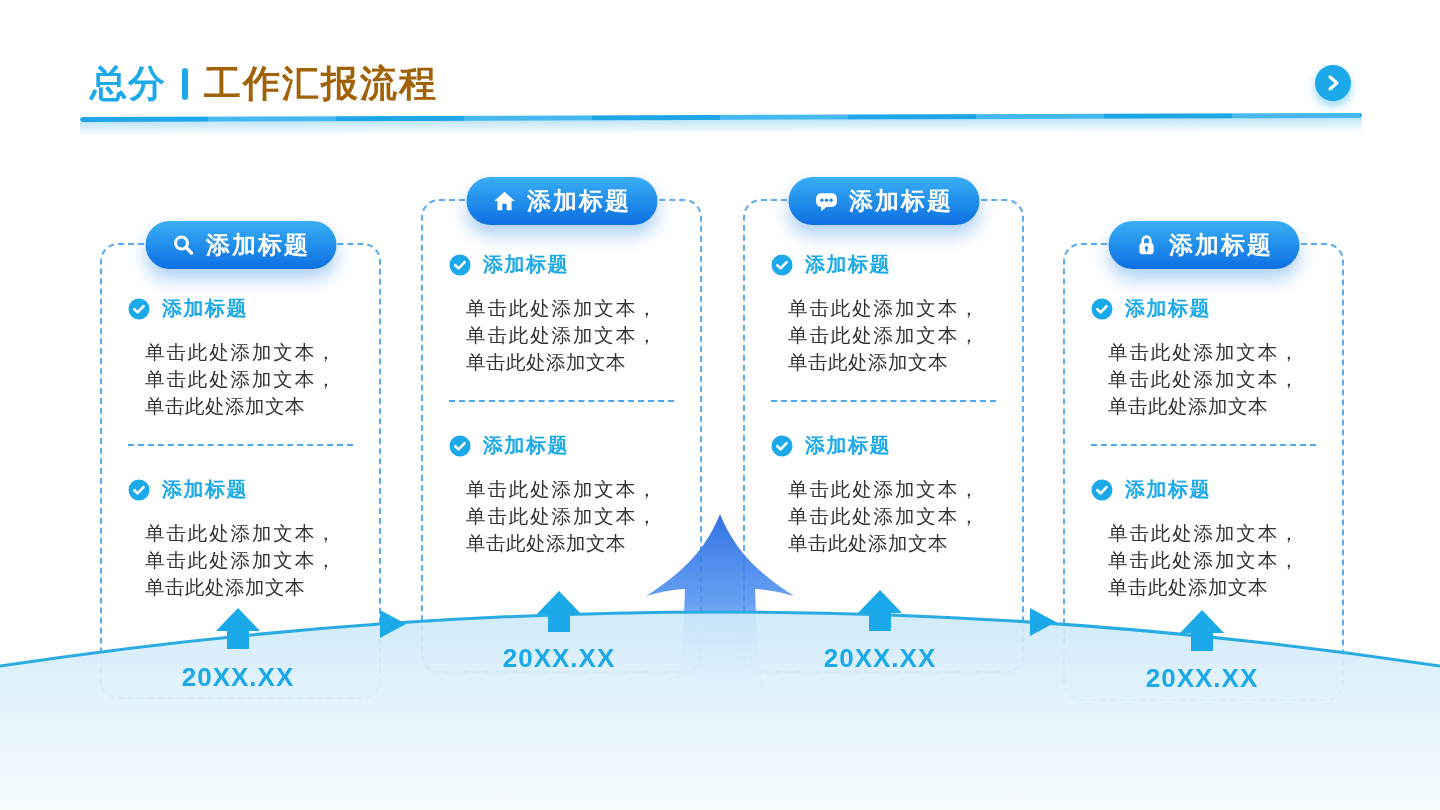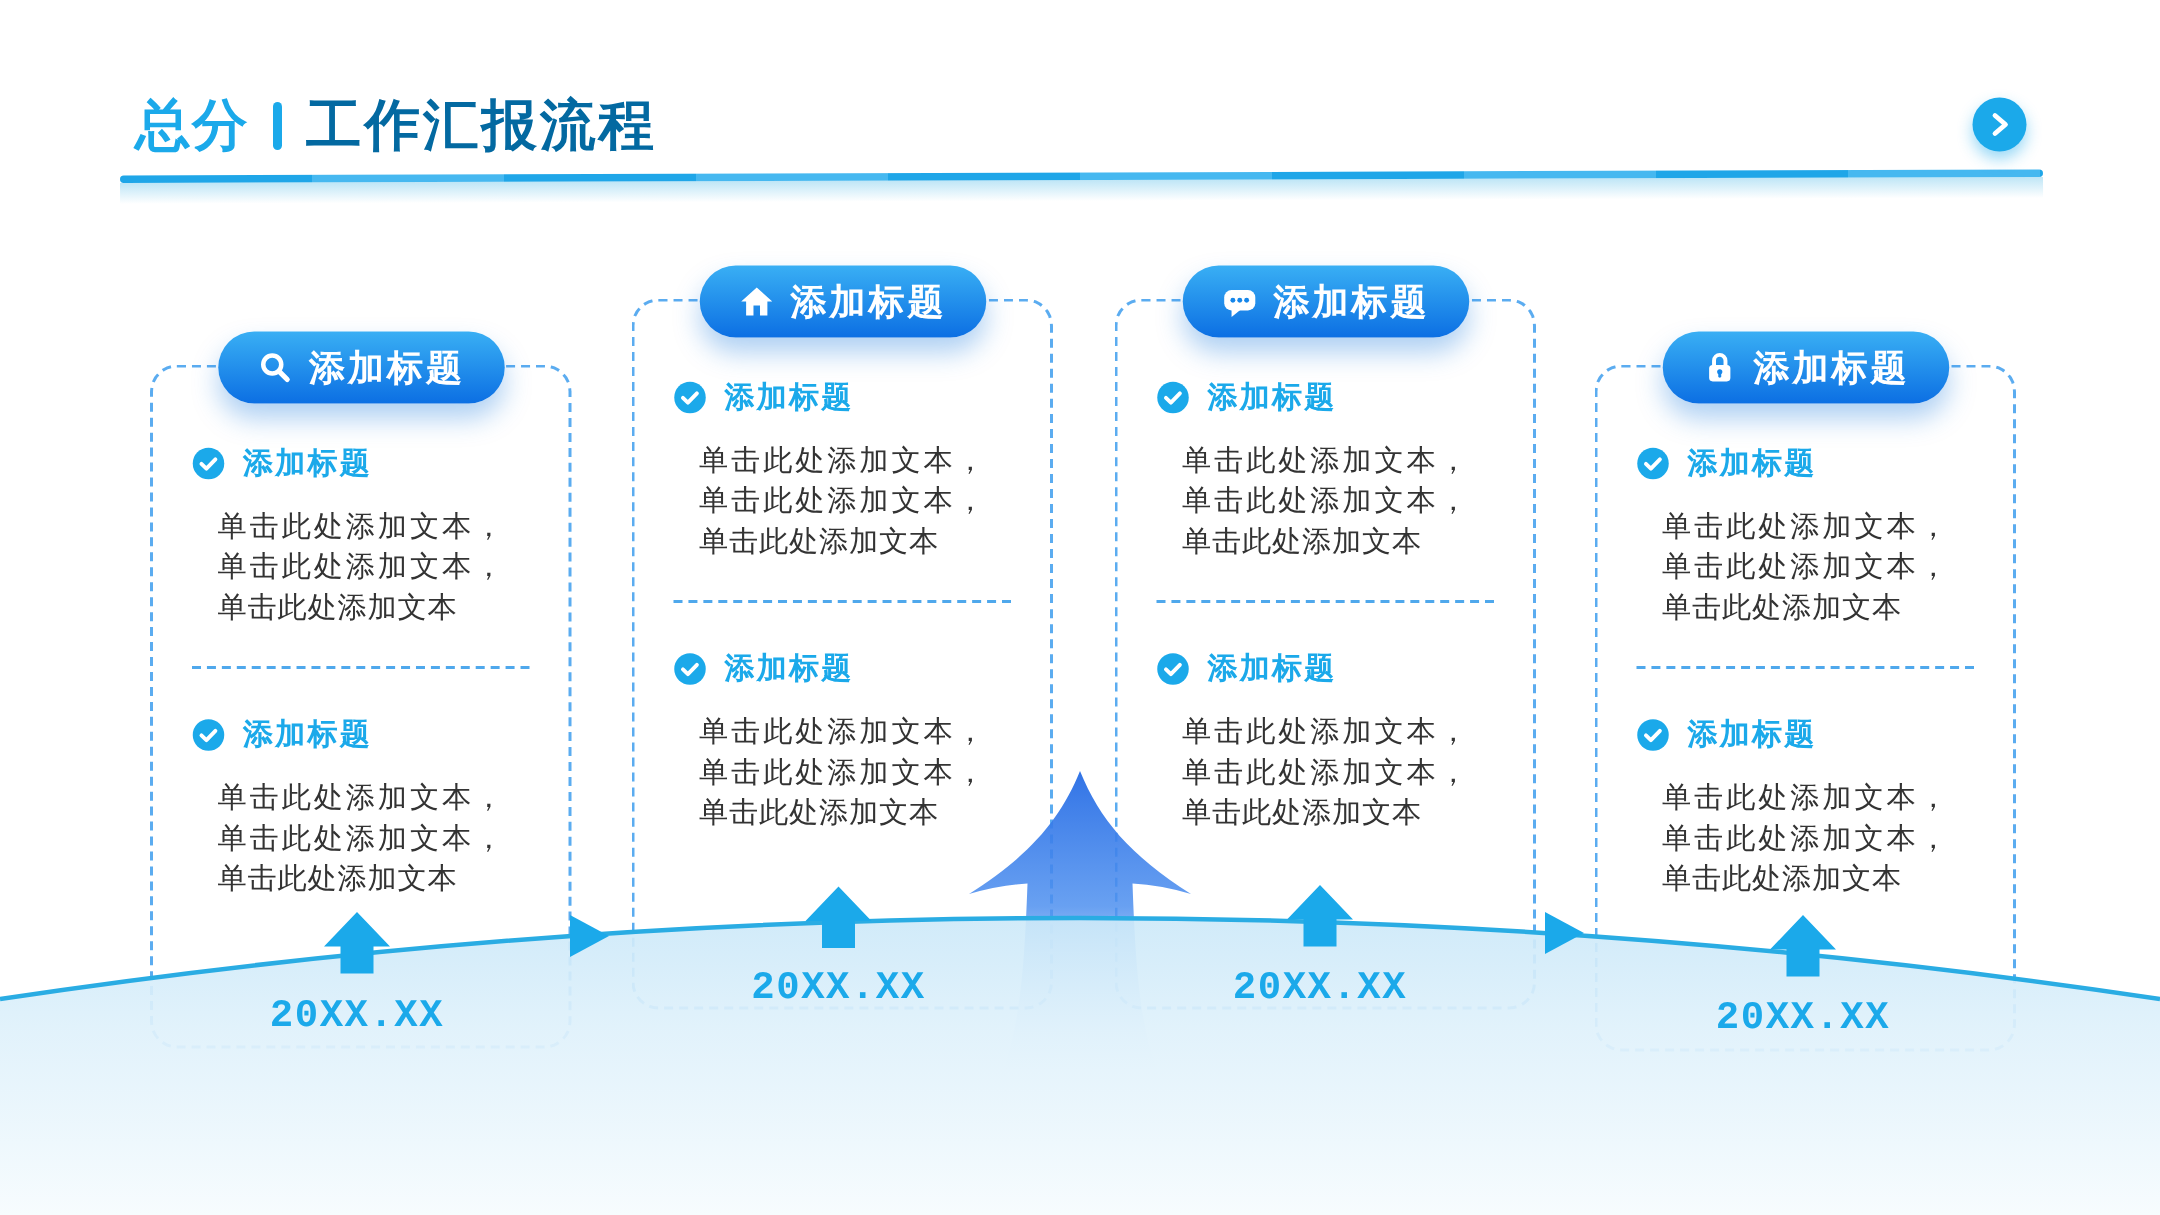--- a/index.html
+++ b/index.html
@@ -1,25 +1,25 @@
 <!DOCTYPE html>
 <html><head>
 <meta charset="utf-8">
 <style>
   html,body{margin:0;padding:0;background:#ffffff;}
   .stage{
     position:relative;width:1440px;height:810px;overflow:hidden;background:#ffffff;
-    font-family:Liberation Mono, monospace;
+    font-family:Liberation Sans, sans-serif;
   }
   
   .header{position:absolute;left:0;top:0;width:1440px;height:140px;z-index:5;}
   .title-row{position:absolute;left:90px;top:62px;display:flex;align-items:center;height:44px;}
   .title-prefix{font-size:37px;font-weight:800;color:#1BA9EA;letter-spacing:1px;}
   .title-sep{display:inline-block;width:6px;height:32px;background:#1BA9EA;border-radius:3px;margin:0 16px;}
-  .title-main{font-size:37px;font-weight:800;color:#0369a1;letter-spacing:2px;}
+  .title-main{font-size:37px;font-weight:800;color:#a16207;letter-spacing:2px;}
   .rule{
     position:absolute;left:80px;top:115px;width:1282px;height:5px;border-radius:3px;
     background:repeating-linear-gradient(90deg,#1FA6E8 0 128px,#46B8F0 128px 256px);
     transform:rotate(-0.18deg);
   }
   .rule::after{
     content:"";position:absolute;left:0;top:5px;width:100%;height:14px;
     background:linear-gradient(180deg,rgba(41,171,226,0.30),rgba(41,171,226,0));
   }
   .next-btn{

